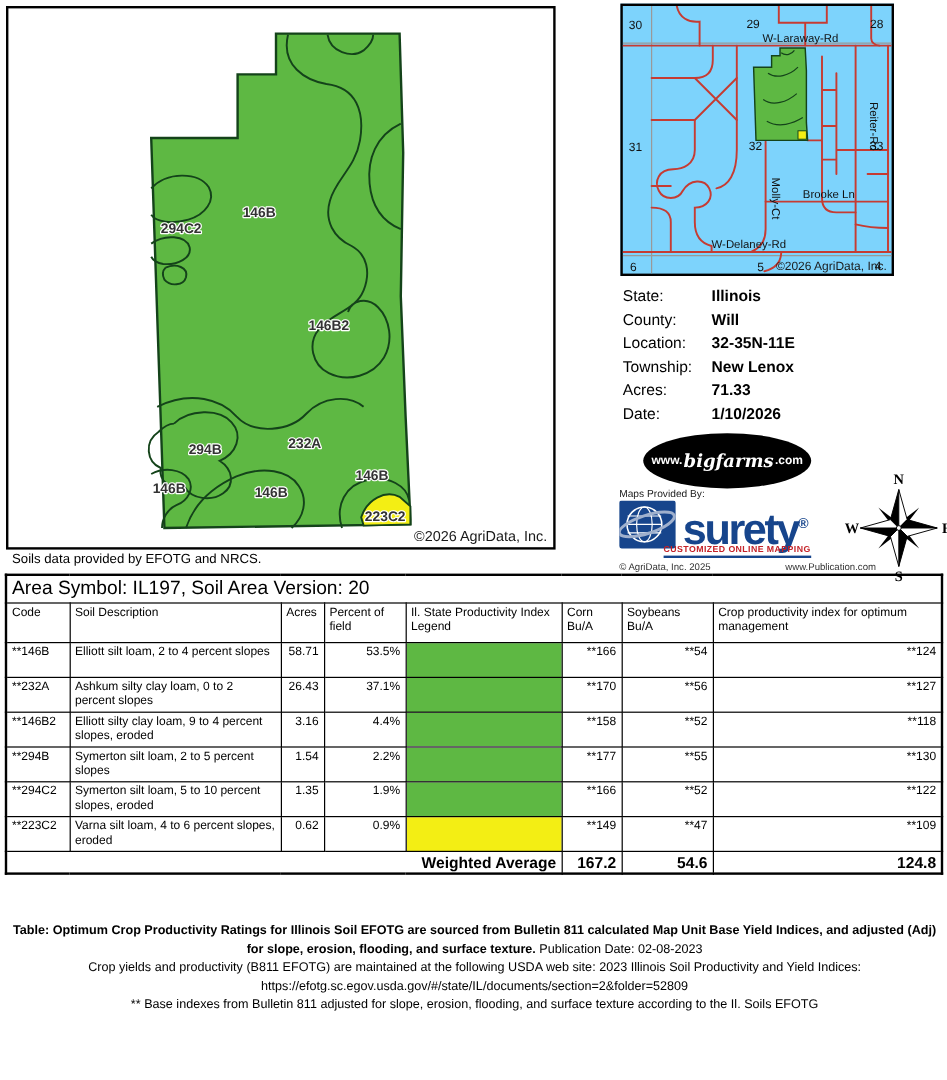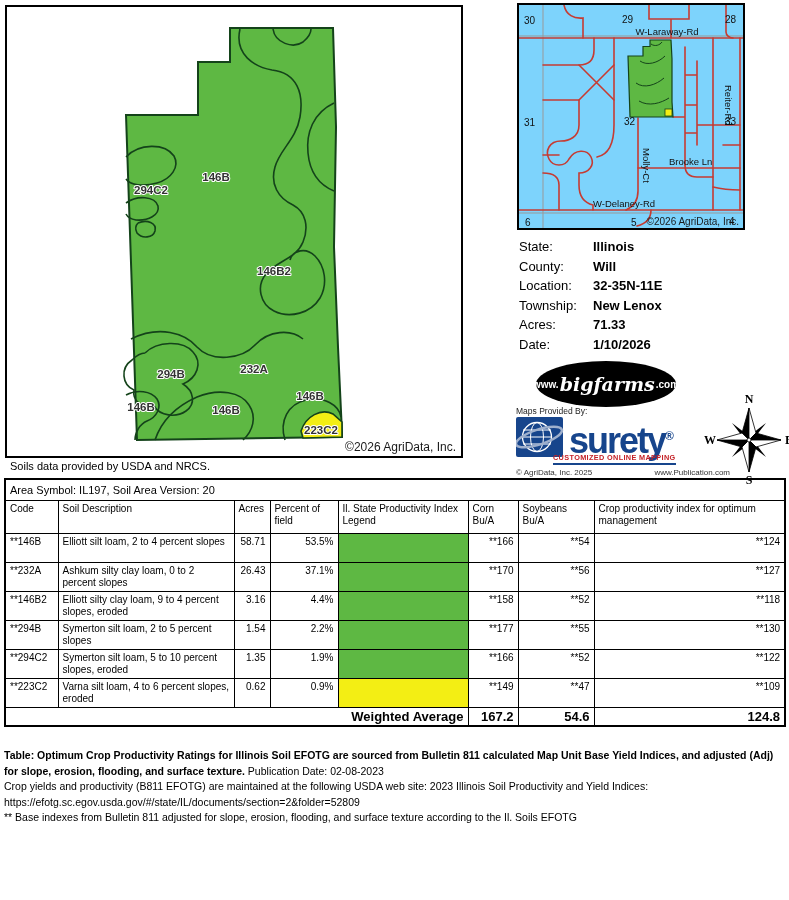--- a/index.html
+++ b/index.html
@@ -17,49 +17,49 @@
   
   #info-panel{left:519px;top:237px;font-size:13px;}
   .info-row{height:19.5px;line-height:19.5px;}
   .info-label{display:inline-block;width:74px;}
   .info-value{font-weight:bold;}
 
   
   #bigfarms-logo{left:512px;top:361px;width:140px;height:46px;background:#000;border-radius:50%;
     color:#fff;display:flex;align-items:center;justify-content:center;margin-left:24px;}
   .bf-small{font-size:10px;font-weight:bold;}
-  .bf-script{font-family:"DejaVu Serif",serif;font-style:italic;font-weight:bold;font-size:19px;margin:0 1px;}
+  .bf-script{font-family:"DejaVu Serif",serif;font-style:italic;font-weight:bold;font-size:15px;margin:0 1px;}
 
   
   #maps-provided{left:516px;top:406px;font-size:8.5px;color:#222;}
   #surety-logo{left:516px;top:417px;width:235px;height:48px;}
   #surety-row{display:flex;align-items:flex-start;}
   #surety-name{font-size:36px;line-height:38px;font-weight:bold;color:#17458c;letter-spacing:-2px;margin-left:3px;}
   #surety-reg{font-size:12px;vertical-align:super;letter-spacing:0;}
   #surety-tagline{position:absolute;left:37px;top:36px;color:#c42127;font-size:7.3px;font-weight:bold;
     letter-spacing:.35px;border-bottom:2.5px solid #17458c;padding-bottom:1px;white-space:nowrap;}
   #surety-copy{left:516px;top:468px;width:214px;display:flex;justify-content:space-between;font-size:8px;color:#333;}
 
   #compass{left:703px;top:390px;}
 
   
   #soil-table-wrap{left:4px;top:478px;}
   table{border-collapse:collapse;width:780px;font-size:10px;table-layout:fixed;border:2px solid #000;}
   td,th{border:1px solid #000;padding:2px 4px;vertical-align:top;overflow:hidden;}
   th{text-align:left;font-weight:normal;}
-  tr.area-row td{font-size:11px;height:16px;vertical-align:middle;}
+  tr.area-row td{font-size:16px;height:16px;vertical-align:middle;}
   tr.header-row th{height:28px;line-height:12px;}
   tr.data-row td{height:24px;line-height:12px;}
   .num{text-align:right;}
   .legend-green{background:#5eb843;}
   .legend-yellow{background:#f3ee14;}
   tr.wa-row td{font-weight:bold;height:12px;vertical-align:middle;padding:1px 4px;font-size:13px;}
 
   
-  #footer-notes{left:4px;top:748px;width:783px;font-size:10.5px;line-height:15.5px;}
+  #footer-notes{left:4px;top:768px;width:783px;font-size:10.5px;line-height:15.5px;text-align:center;}
   #footer-notes p{margin:0;}
   .bold{font-weight:bold;}
 
   svg text{font-family:"Liberation Sans",sans-serif;}
   .soil-label{font-size:11.5px;font-weight:600;fill:#333;stroke:#fff;stroke-width:2px;
     paint-order:stroke;stroke-linejoin:round;}
   .map-copy{font-size:12px;fill:#1a1a1a;}
   .sec-num{font-size:10px;fill:#111;}
   .road-label{font-size:9.5px;fill:#111;}
   .compass-letter{font-family:"Liberation Serif",serif;font-size:12px;font-weight:bold;}
@@ -96,21 +96,21 @@
       <text class="soil-label" x="247" y="366">232A</text>
       <text class="soil-label" x="303" y="393">146B</text>
       <text class="soil-label" x="134" y="404">146B</text>
       <text class="soil-label" x="219" y="407">146B</text>
       <text class="soil-label" x="314" y="427">223C2</text>
     </g>
     <text class="map-copy" x="449" y="444" text-anchor="end">©2026 AgriData, Inc.</text>
   </svg>
 </div>
 
-<div class="abs" id="soils-note">Soils data provided by USDA and NRCS.</div>
+<div class="abs" id="soils-note">Soils data provided by EFOTG and NRCS.</div>
 
 <div class="abs" id="locator-box">
   <svg width="224" height="223" viewBox="0 0 224 223">
 
     <g stroke="#999" stroke-width="1" fill="none">
       <path d="M24,0 V223"></path>
       <path d="M0,31 H224"></path>
       <path d="M0,208 H224"></path>
     </g>
 

